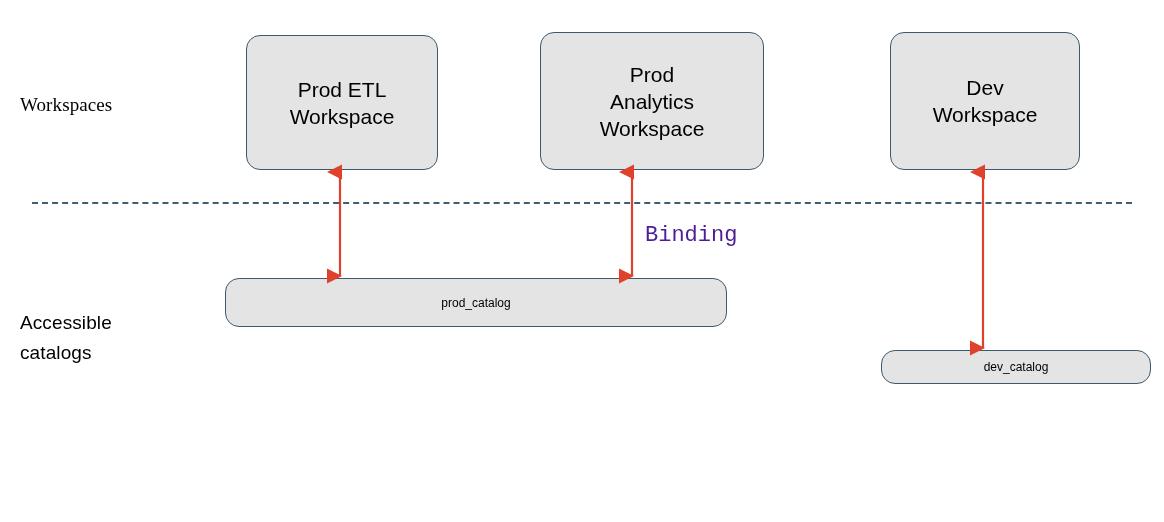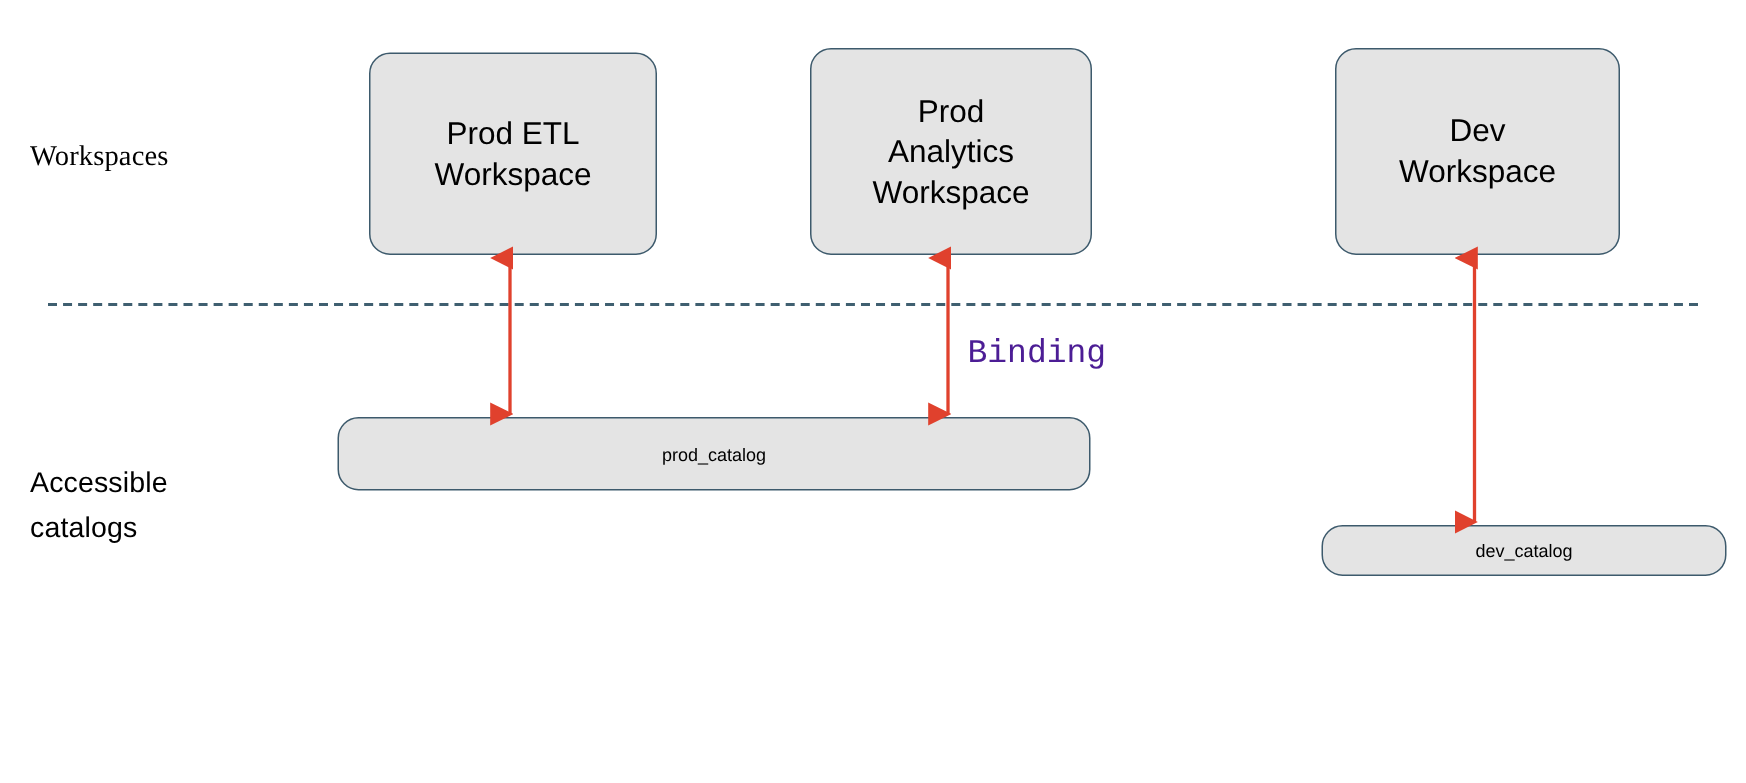--- a/index.html
+++ b/index.html
@@ -71,21 +71,21 @@
   .node.catalog {
     font-size: 12px;
     line-height: 20px;
   }
   .node .node-text {
     white-space: pre-line;
     display: block;
   }
 
   #node-prod-etl-workspace  { left: 246px; top: 35px;  width: 192px; height: 135px; }
-  #node-prod-analytics-workspace { left: 540px; top: 32px; width: 188px; height: 138px; }
+  #node-prod-analytics-workspace { left: 540px; top: 32px; width: 224px; height: 138px; }
   #node-dev-workspace       { left: 890px; top: 32px;  width: 190px; height: 138px; }
   #node-prod-catalog        { left: 225px; top: 278px; width: 502px; height: 49px; }
   #node-dev-catalog         { left: 881px; top: 350px; width: 270px; height: 34px; }
 
   
   .arrow {
     position: absolute;
     overflow: visible;
   }
   #arrow-prod-etl-binding   { left: 327px; top: 166px; width: 26px; height: 116px; }

